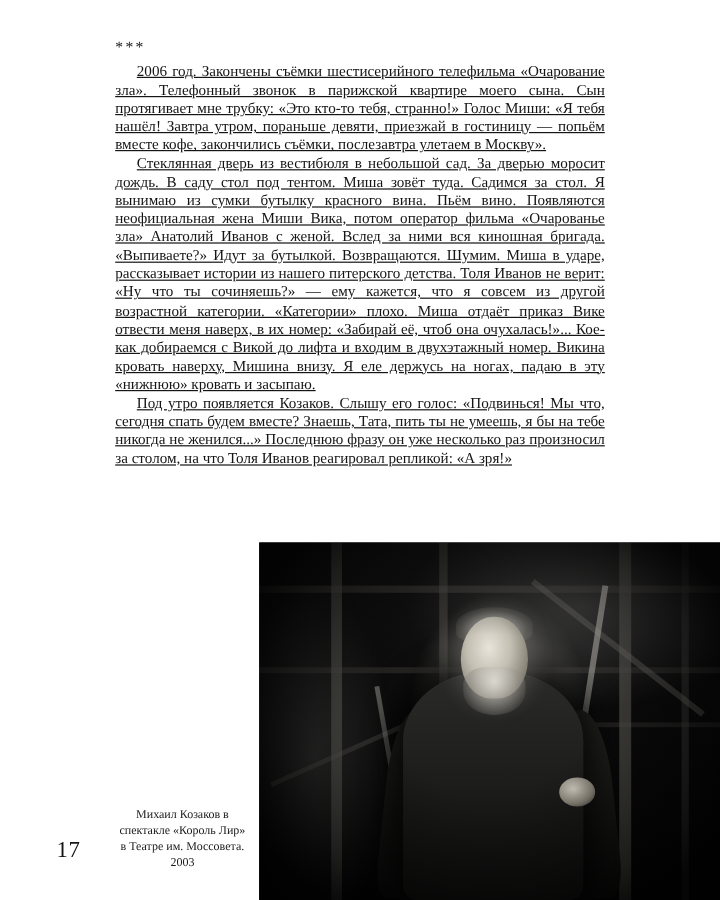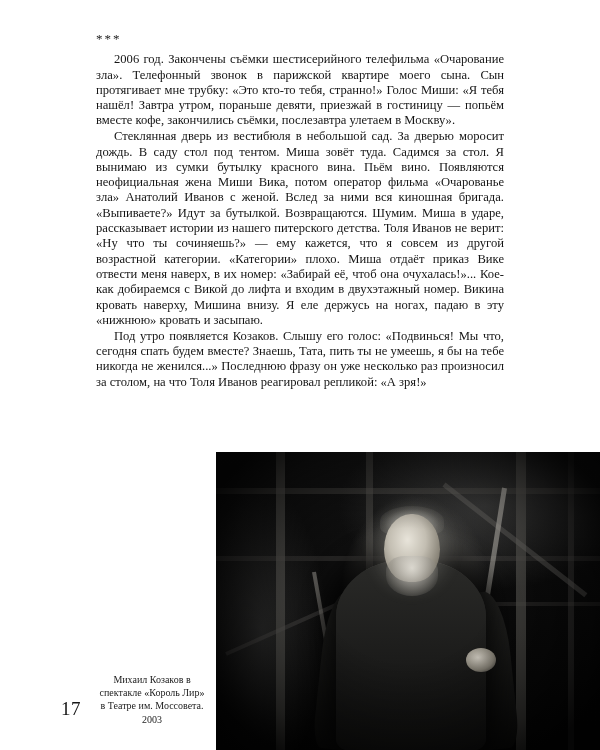--- a/index.html
+++ b/index.html
@@ -36,20 +36,21 @@
   }
   p.para {
     margin: 0 0 0.5px 0;
     font-size: 12.6px;
     line-height: 15.3px;
     text-align: justify;
     text-indent: 18px;
     hyphens: auto;
     -webkit-hyphens: auto;
     color: #151515;
+    text-decoration: underline;
   }
   .photo {
     position: absolute;
     left: 216px;
     top: 452px;
     width: 384px;
     height: 298px;
     overflow: hidden;
     background: #0a0a0a;
   }
@@ -179,21 +180,21 @@
     left: 96px;
     top: 673px;
     width: 112px;
     font-size: 10px;
     line-height: 13.2px;
     color: #1b1b1b;
     text-align: center;
   }
   .folio {
     position: absolute;
-    left: 61px;
+    left: 47px;
     top: 698px;
     font-size: 19px;
     color: #151515;
     letter-spacing: 0.5px;
   }
 </style>
 </head>
 <body>
 
 <div class="page">

